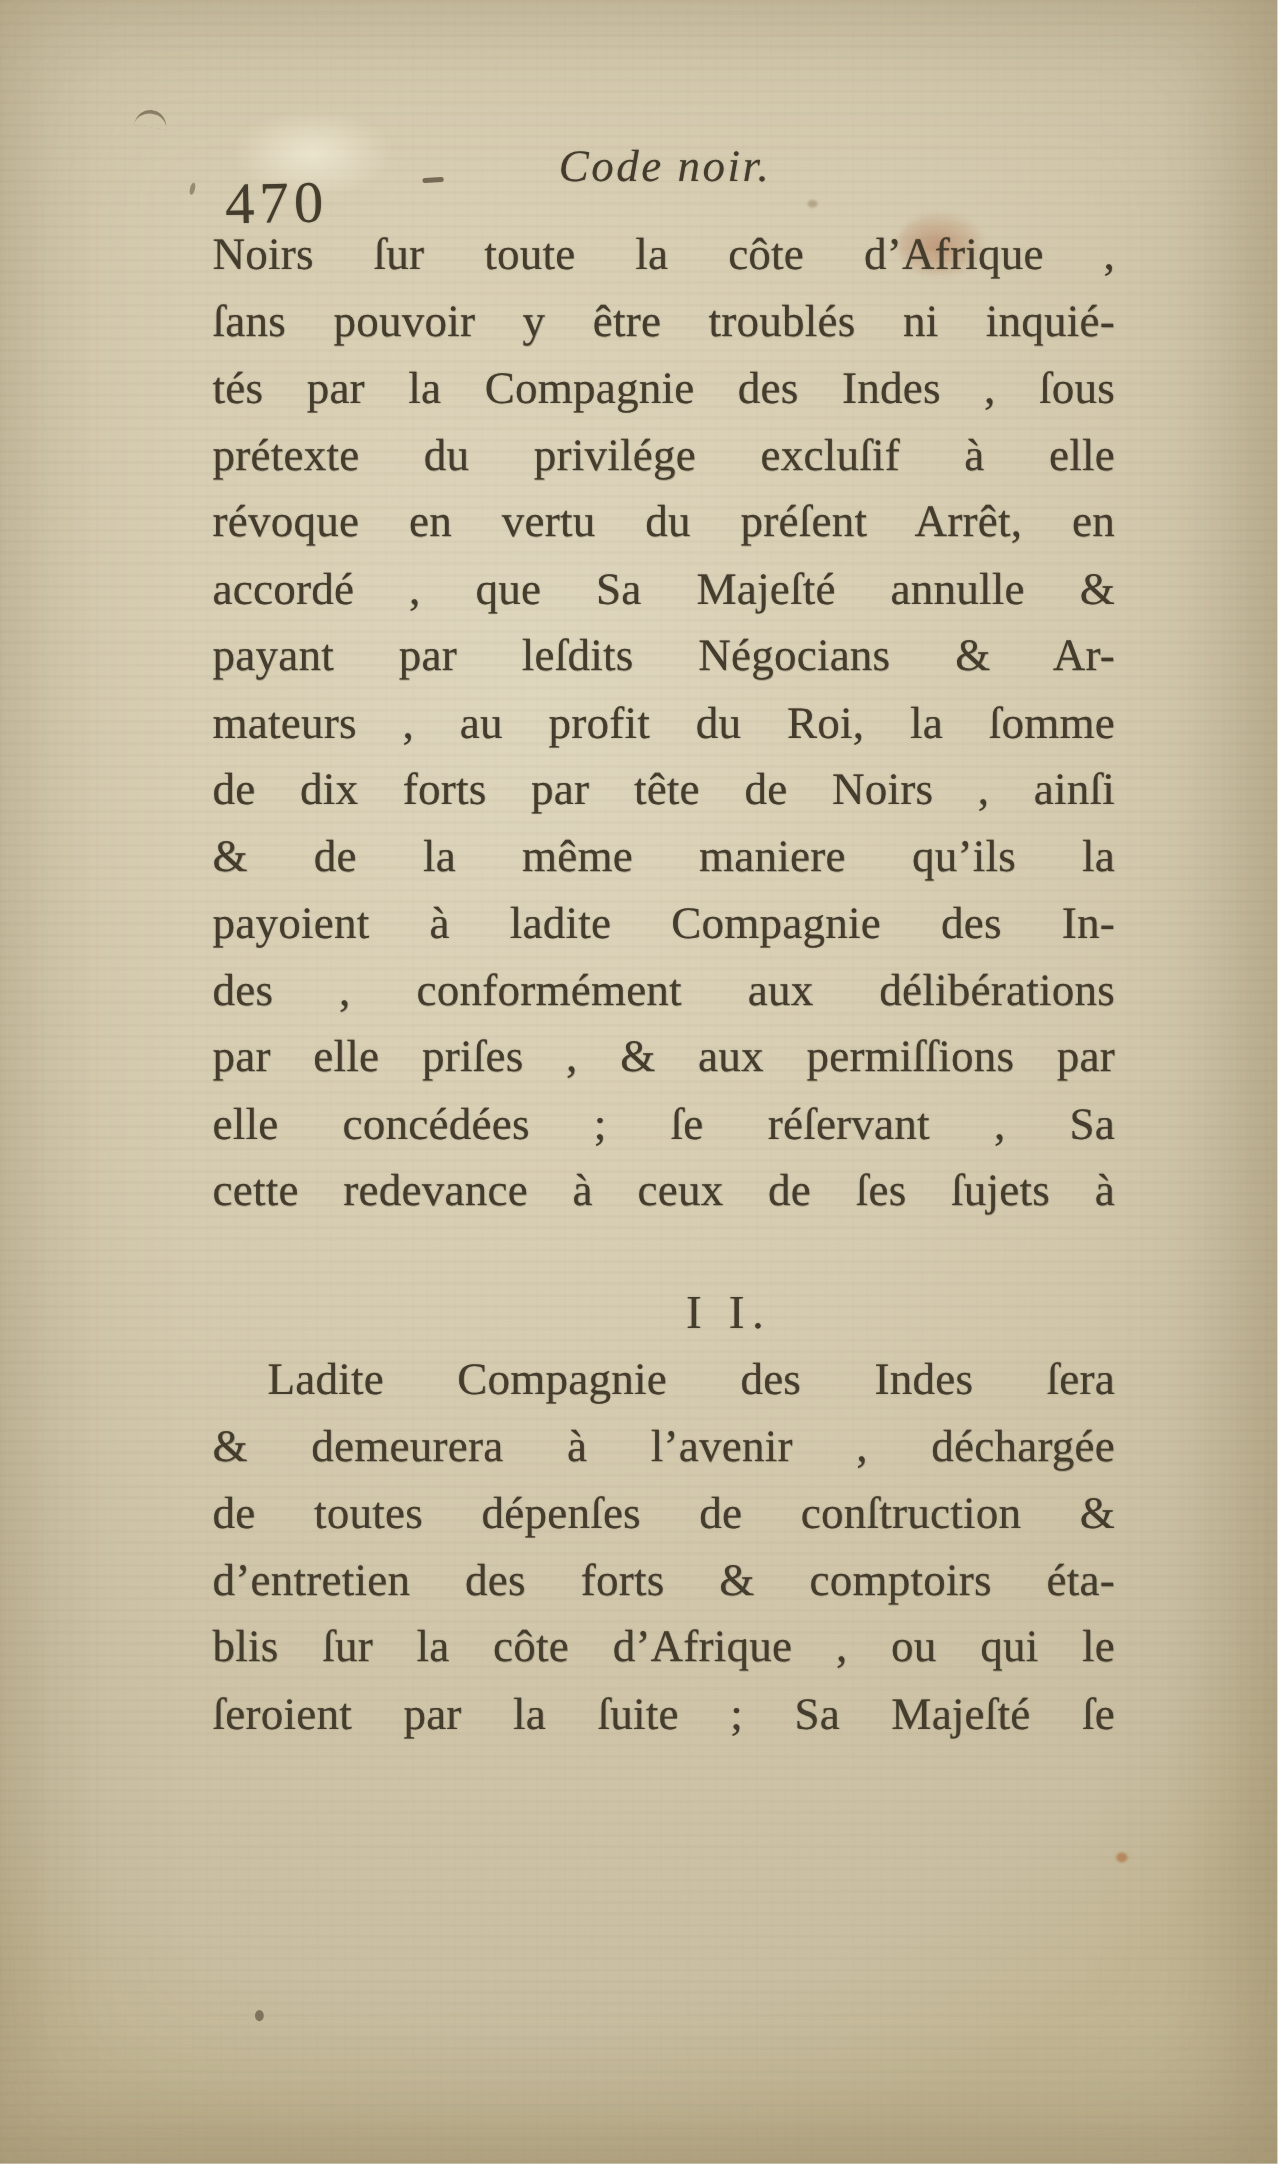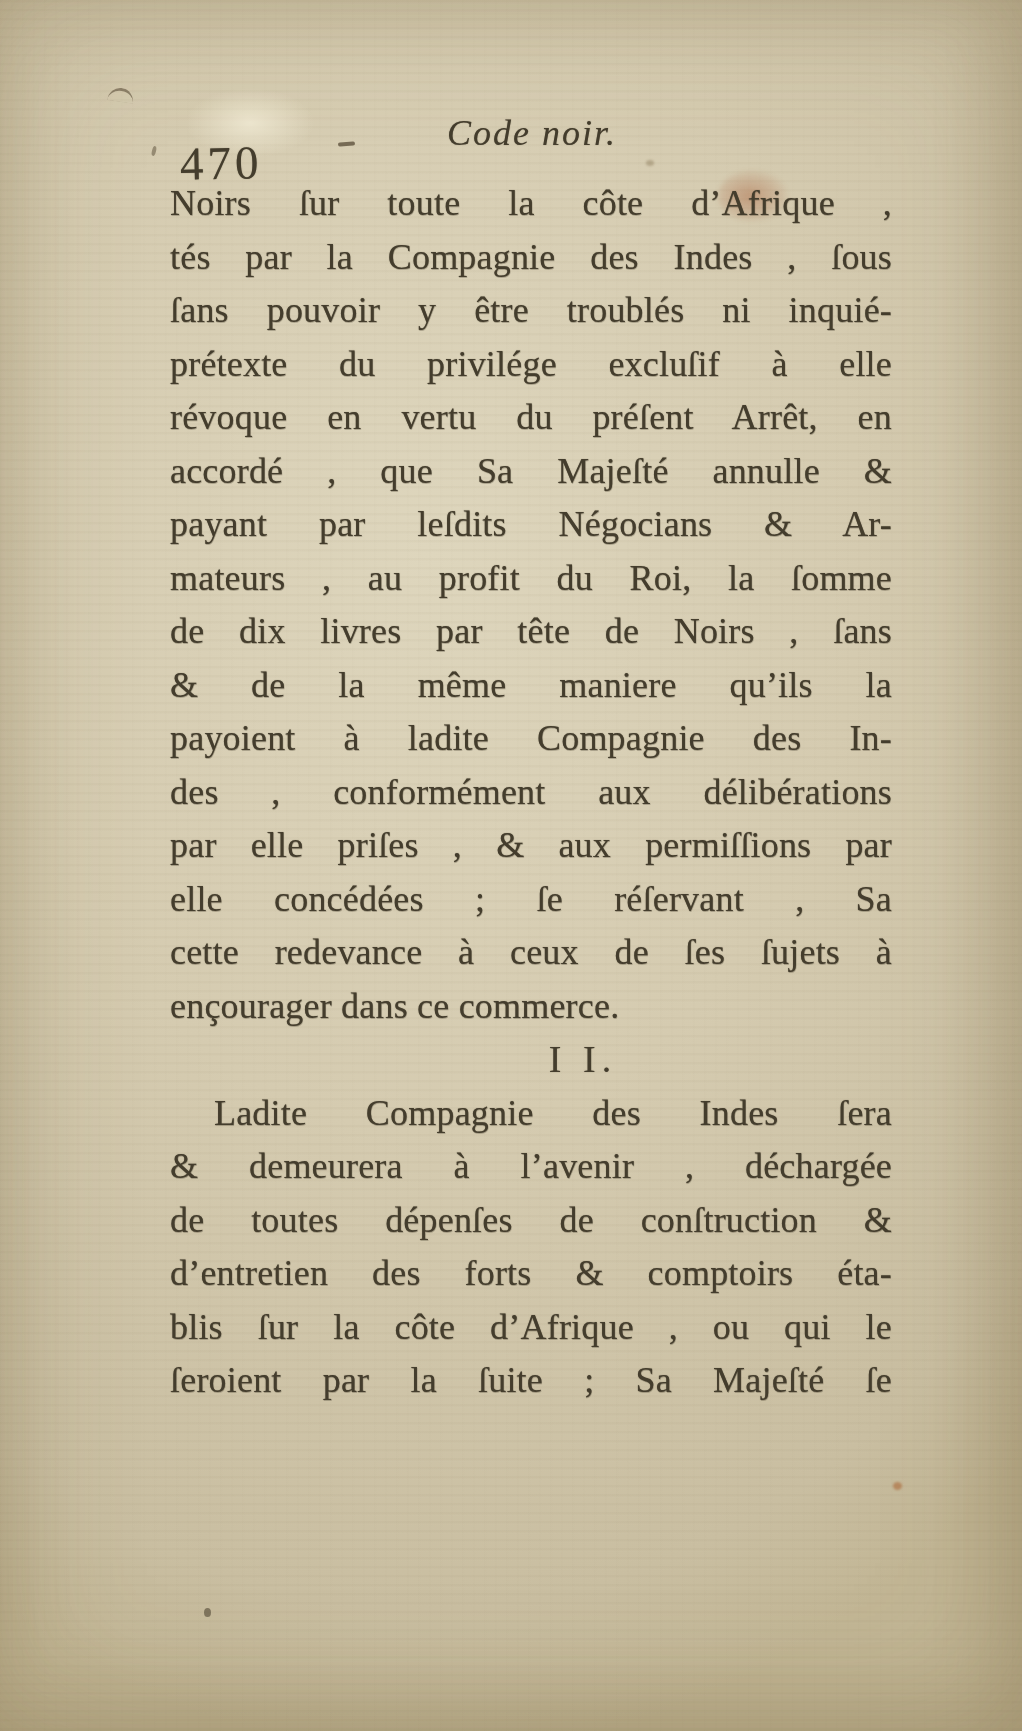--- a/index.html
+++ b/index.html
@@ -82,20 +82,21 @@
   }
   .line.no-just { text-align: left; text-align-last: left; }
   .line.indent { padding-left: 44px; }
   .section-heading {
     line-height: 53.5px;
     font-size: 38px;
     letter-spacing: 6px;
     text-align: center;
     transform: translateX(52px);
     text-shadow: 0 0 1px rgba(62,54,38,0.55);
+    margin-top: 44px;
   }
   
   .stain-fox {
     position: absolute;
     left: 718px; top: 170px;
     width: 70px; height: 52px;
     background: radial-gradient(ellipse at 45% 50%, rgba(158,74,36,0.38), rgba(158,74,36,0.12) 55%, rgba(158,74,36,0) 75%);
     border-radius: 50%;
     filter: blur(2px);
     pointer-events: none;
@@ -136,35 +137,34 @@
   <div class="speck speck-5"></div>
   <div class="ink-dash"></div>
 
   <header>
     <span class="page-number">470</span>
     <span class="running-title">Code noir.</span>
   </header>
 
   <main id="text-block">
       <div class="line">Noirs ſur toute la côte d’Afrique ,</div>
+      <div class="line">ſans pouvoir y être troublés ni inquié-</div>
       <div class="line">tés par la Compagnie des Indes , ſous</div>
-      <div class="line">ſans pouvoir y être troublés ni inquié-</div>
       <div class="line">prétexte du privilége excluſif à elle</div>
       <div class="line">révoque en vertu du préſent Arrêt, en</div>
       <div class="line">accordé , que Sa Majeſté annulle &amp;</div>
       <div class="line">payant par leſdits Négocians &amp; Ar-</div>
       <div class="line">mateurs , au profit du Roi, la ſomme</div>
-      <div class="line">de dix livres par tête de Noirs , ſans</div>
+      <div class="line">de dix forts par tête de Noirs , ainſi</div>
       <div class="line">&amp; de la même maniere qu’ils la</div>
       <div class="line">payoient à ladite Compagnie des In-</div>
       <div class="line">des , conformément aux délibérations</div>
       <div class="line">par elle priſes , &amp; aux permiſſions par</div>
       <div class="line">elle concédées ; ſe réſervant , Sa</div>
       <div class="line">cette redevance à ceux de ſes ſujets à</div>
-      <div class="line no-just">ençourager dans ce commerce.</div>
       <div class="section-heading">I I.</div>
       <div class="line indent">Ladite Compagnie des Indes ſera</div>
       <div class="line">&amp; demeurera à l’avenir , déchargée</div>
       <div class="line">de toutes dépenſes de conſtruction &amp;</div>
       <div class="line">d’entretien des forts &amp; comptoirs éta-</div>
       <div class="line">blis ſur la côte d’Afrique , ou qui le</div>
       <div class="line">ſeroient par la ſuite ; Sa Majeſté ſe</div>
     </main>
 
   <div class="vignette"></div>

